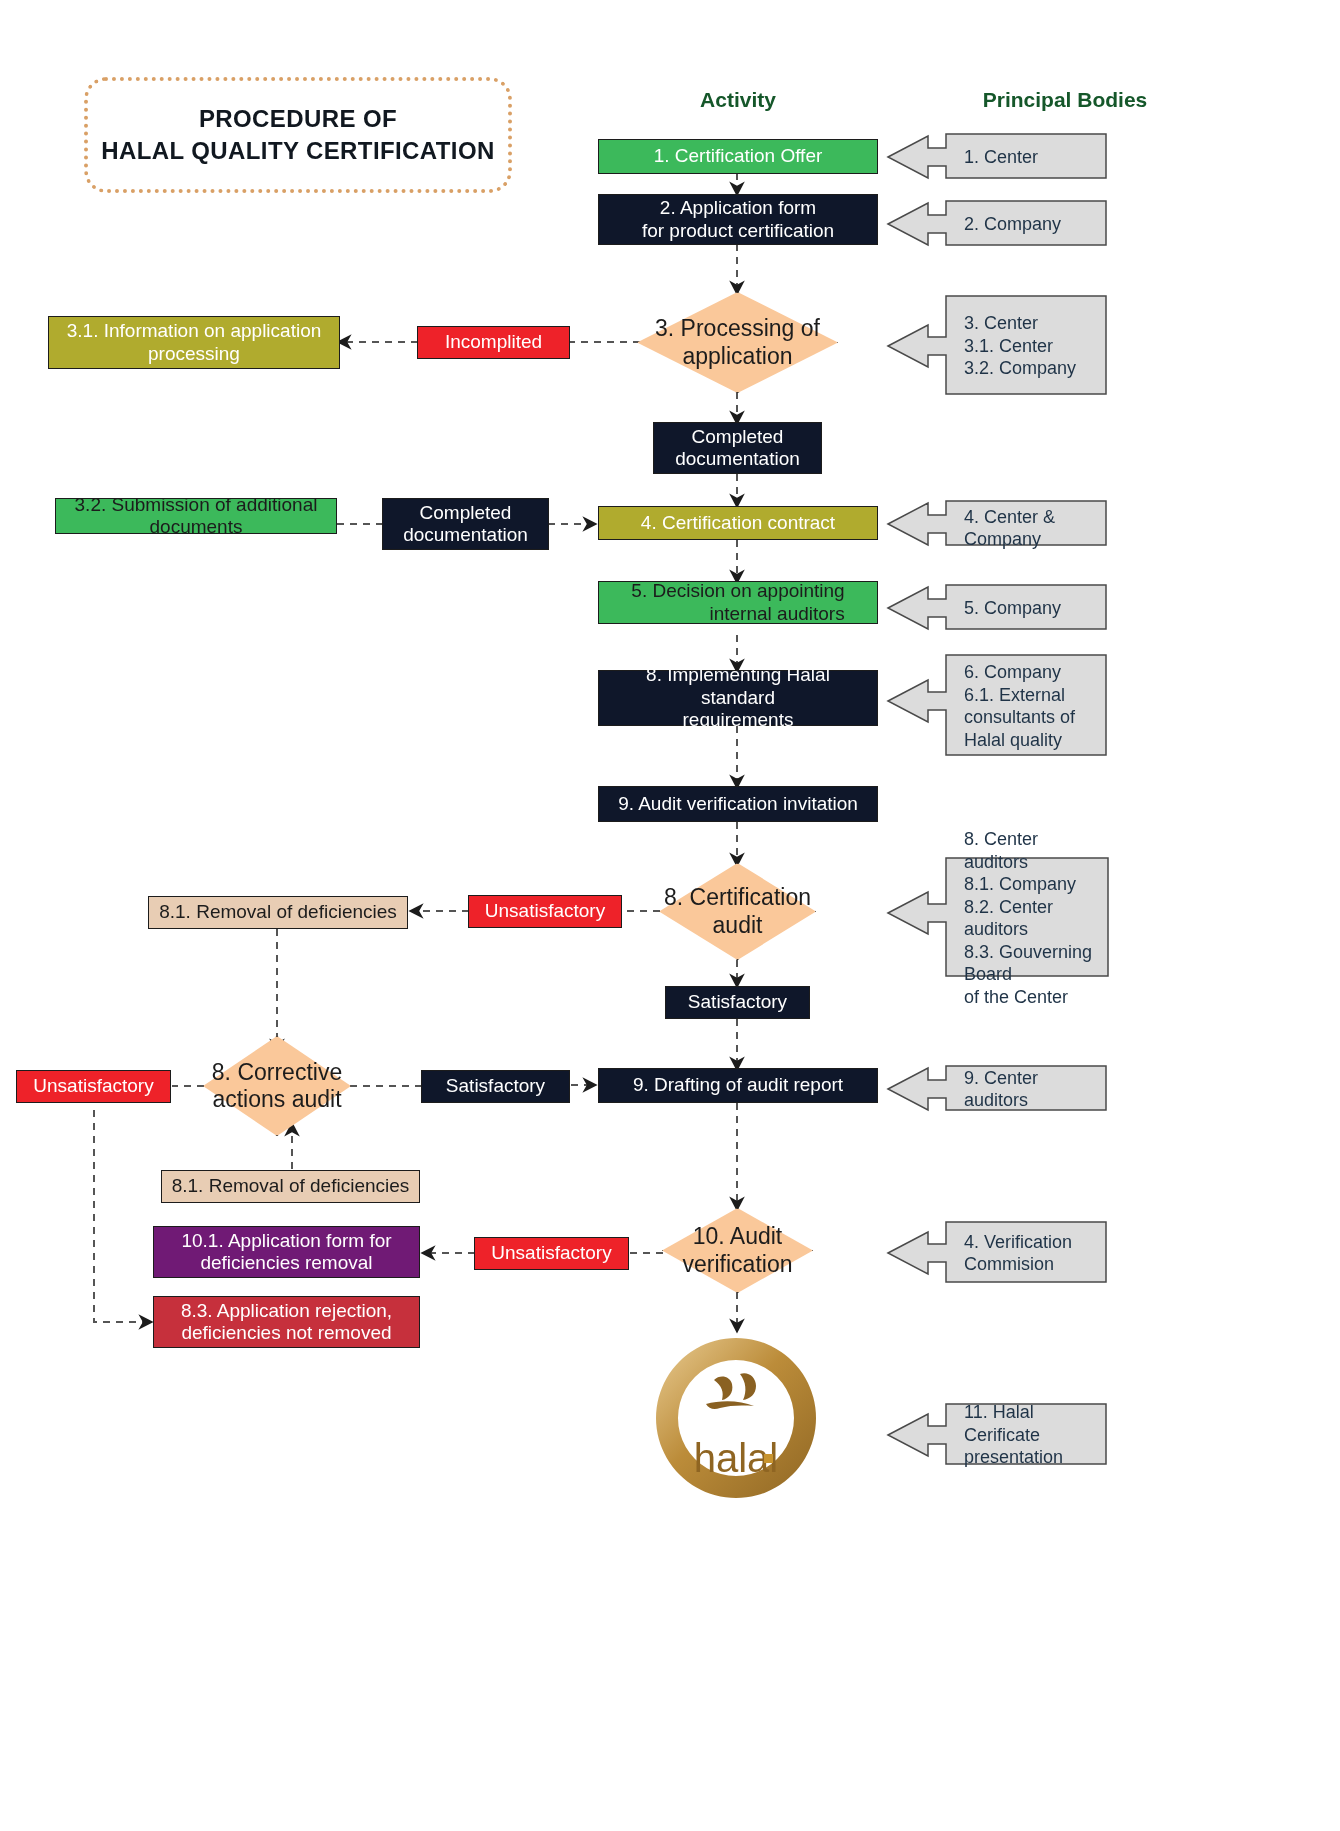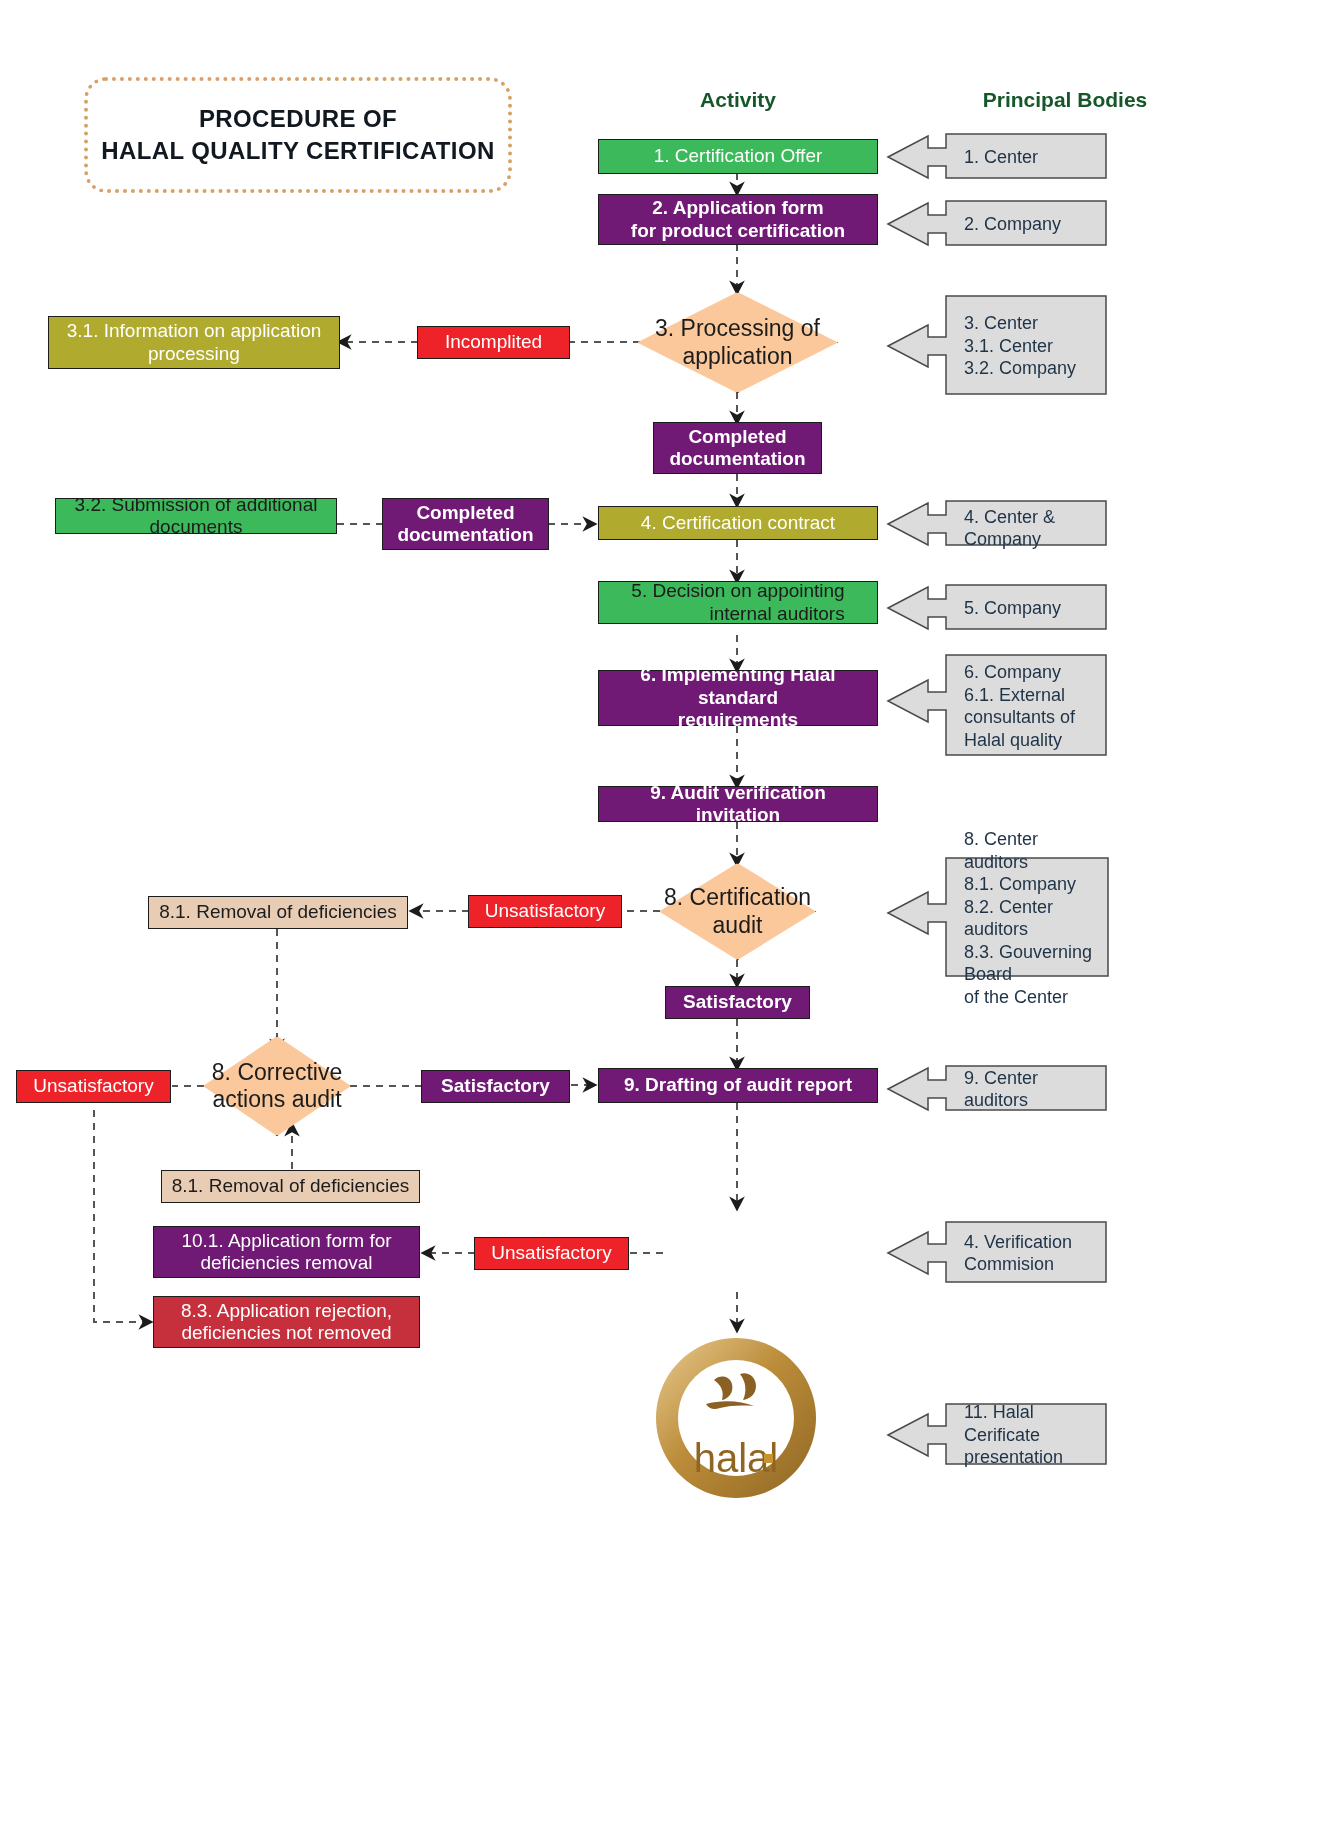--- a/index.html
+++ b/index.html
@@ -18,21 +18,21 @@
     display:flex; align-items:center; justify-content:center;
     text-align:center;
     border:1.5px solid #1c1c1c;
     line-height:1.18;
     padding:4px 8px;
     font-size:19px;
     white-space:pre-line;
   }
   .n-green-light { background:#3cb95b; color:#ffffff; }
   .n-green-light-dark { background:#3cb95b; color:#1c1c1c; }
-  .n-green-dark  { background:#701a75; color:#ffffff;font-weight:bold; }
+  .n-green-dark  { background:#0f172a; color:#ffffff; }
   .n-olive       { background:#b0ab2e; color:#ffffff; }
   .n-red         { background:#ee2229; color:#ffffff; }
   .n-red-soft    { background:#701a75; color:#ffffff; }
   .n-red-deep    { background:#c6303c; color:#ffffff; }
   .n-tan         { background:#e8cdb4; color:#1c1c1c; }
 
   
   #title-banner {
     position:absolute; left:84px; top:77px; width:428px; height:116px;
     border:4px dotted #d9a066; border-radius:22px;
@@ -179,21 +179,21 @@
 documents</div>
 
   <div class="node n-green-dark" style="left:382px; top:498px; width:167px; height:52px;">Completed
 documentation</div>
 
   <div class="node n-olive" style="left:598px; top:506px; width:280px; height:34px;">4. Certification contract</div>
 
   <div class="node n-green-light-dark" style="left:598px; top:581px; width:280px; height:43px;text-align:right;">5. Decision on appointing
 internal auditors</div>
 
-  <div class="node n-green-dark" style="left:598px; top:670px; width:280px; height:56px;">6. Implementing Halal standard
+  <div class="node n-green-dark" style="left:598px; top:670px; width:280px; height:56px;">8. Implementing Halal standard
 requirements</div>
 
   <div class="node n-green-dark" style="left:598px; top:786px; width:280px; height:36px;">9. Audit verification invitation</div>
 
   <div class="diamond" style="left:659px; top:863px; width:157px; height:97px;">
     <div class="dshape"></div>
     <div class="dlabel">8. Certification
 audit</div>
   </div>
 
@@ -210,20 +210,25 @@
   </div>
 
   <div class="node n-red" style="left:16px; top:1070px; width:155px; height:33px;">Unsatisfactory</div>
 
   <div class="node n-green-dark" style="left:421px; top:1070px; width:149px; height:33px;">Satisfactory</div>
 
   <div class="node n-tan" style="left:161px; top:1170px; width:259px; height:33px;">8.1. Removal of deficiencies</div>
 
   <div class="node n-green-dark" style="left:598px; top:1068px; width:280px; height:35px;">9. Drafting of audit report</div>
 
+  <div class="diamond" style="left:662px; top:1208px; width:151px; height:85px;">
+    <div class="dshape"></div>
+    <div class="dlabel">10. Audit
+verification</div>
+  </div>
 
   <div class="node n-red" style="left:474px; top:1237px; width:155px; height:33px;">Unsatisfactory</div>
 
   <div class="node n-red-soft" style="left:153px; top:1226px; width:267px; height:52px;">10.1. Application form for
 deficiencies removal</div>
 
   <div class="node n-red-deep" style="left:153px; top:1296px; width:267px; height:52px;">8.3. Application rejection,
 deficiencies not removed</div>
 
   <div id="halal-logo">

